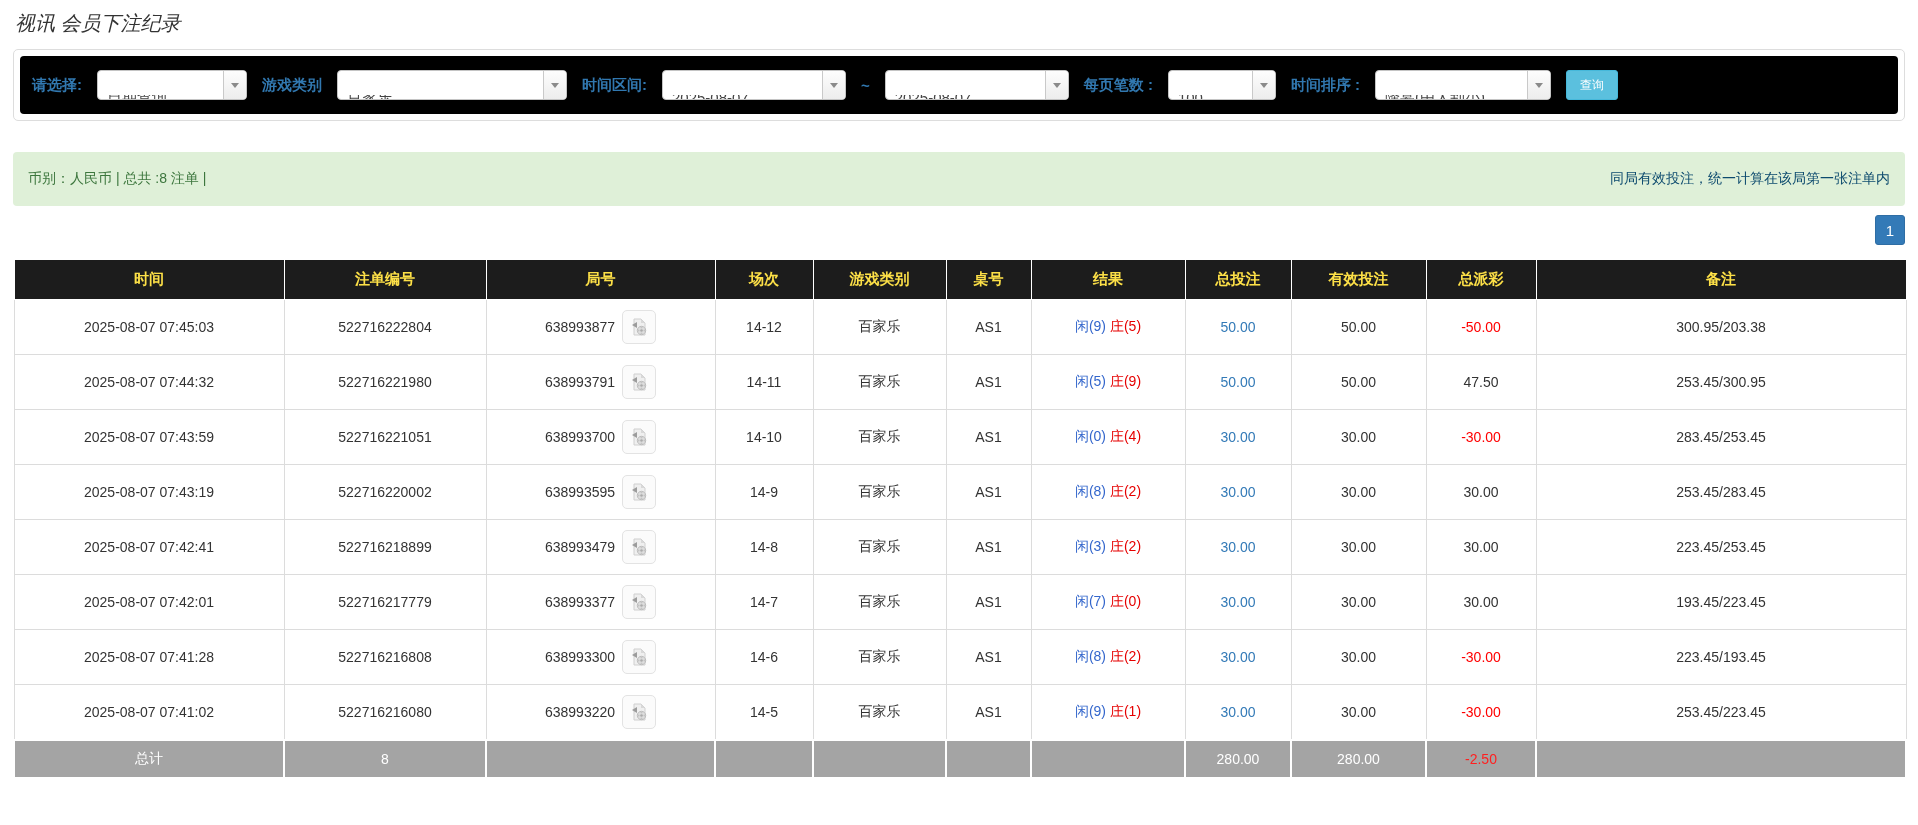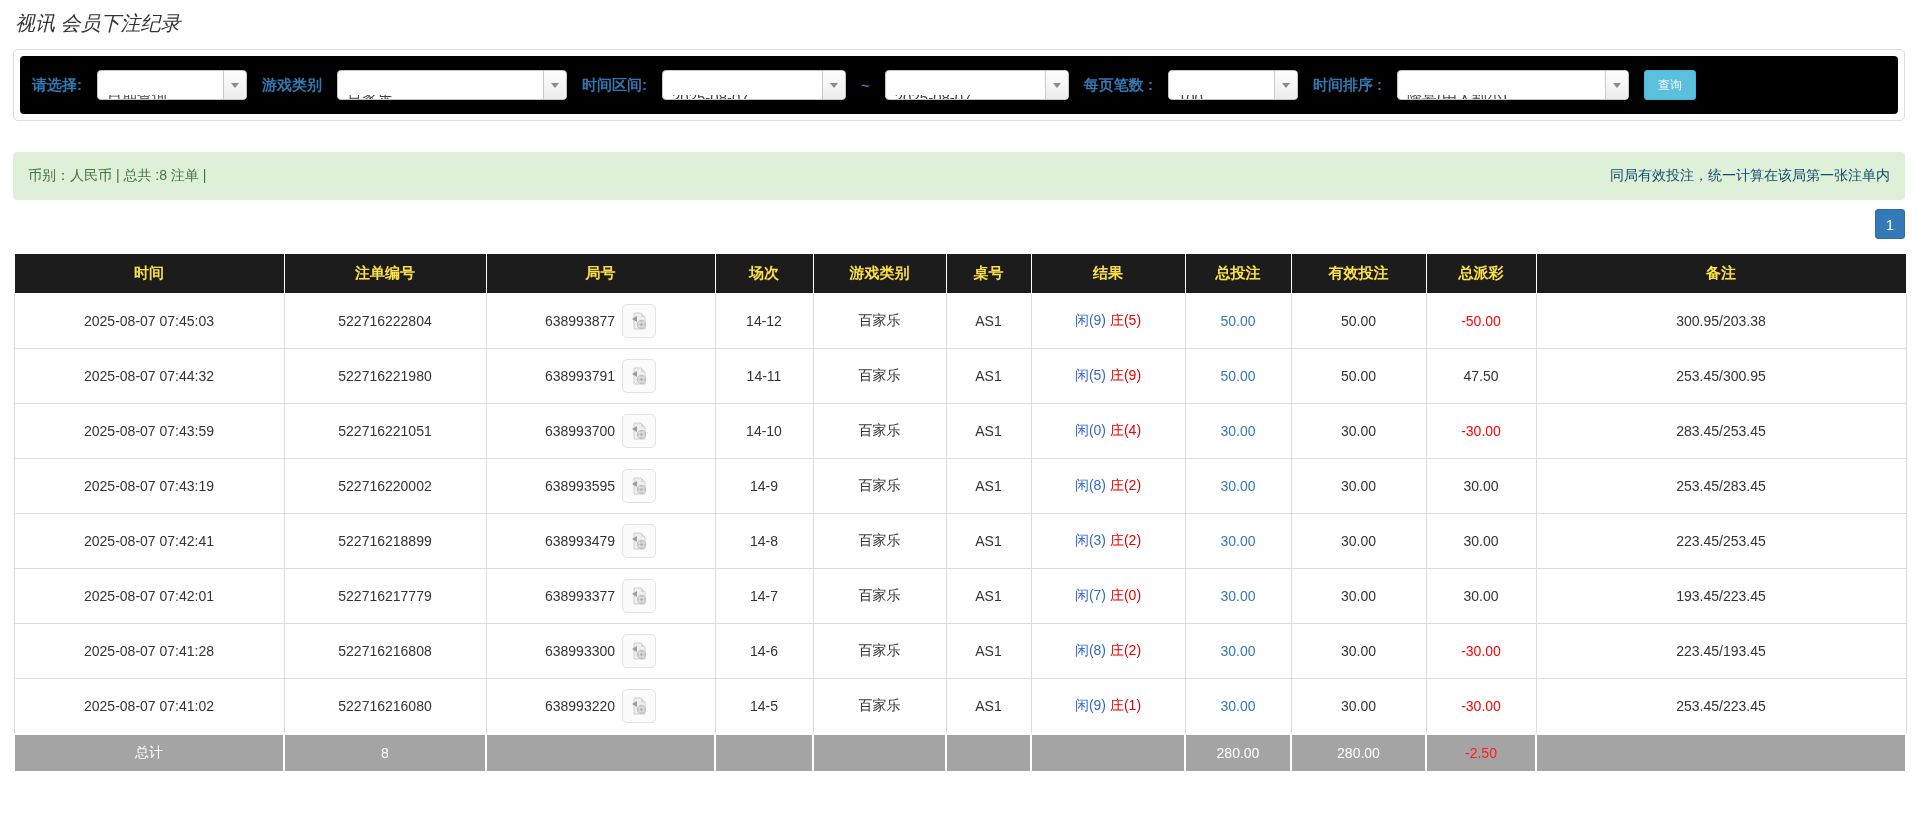--- a/index.html
+++ b/index.html
@@ -17,28 +17,28 @@
   .tilde { color:#3178b0; font-weight:bold; }
 
   .combo { display:flex; align-items:stretch; background:#fff; border:1px solid #c4c4c4;
     border-radius:4px; height:30px; overflow:hidden; cursor:pointer; }
   .combo-text { flex:1; display:flex; align-items:center; padding:0 9px; font-size:15px; color:#444;
     white-space:nowrap; overflow:hidden;margin-top:24px; }
   .combo-arrow { width:23px; background:linear-gradient(#fdfdfd,#ededed); border-left:1px solid #c9c9c9;
     display:flex; align-items:center; justify-content:center; }
   .combo-arrow i { width:0; height:0; border-left:4px solid transparent; border-right:4px solid transparent;
     border-top:5px solid #8a8a8a; }
-  .w150{width:150px}.w230{width:230px}.w190{width:184px}.w130{width:130px}.w200{width:232px}
+  .w150{width:150px}.w230{width:230px}.w190{width:184px}.w130{width:108px}.w200{width:176px}
 
   .btn-search { height:30px; padding:0 13px; background:#5bc0de; border:1px solid #46b8da;
     border-radius:3px; color:#fff; font-size:12px; cursor:pointer;
     font-family:"Liberation Sans","DejaVu Sans",sans-serif; }
 
   
-  .notice-bar { margin-top:31px; height:48px; background:#dff0d8; border-radius:4px;
+  .notice-bar { margin-top:31px; height:54px; background:#dff0d8; border-radius:4px;
     display:flex; align-items:center; justify-content:space-between; padding:0 15px; font-size:14px; }
   .notice-left { color:#3c763d; }
   .notice-right { color:#0c4a6e;font-family:Liberation Mono, monospace; }
 
   
   .pager { display:flex; justify-content:flex-end; }
   .pager.top { margin:9px 0 14px; }
   .page-btn { min-width:30px; height:30px; background:#337ab7; border:1px solid #2e6da4;
     border-radius:3px; color:#fff; font-size:15px; cursor:pointer;
     font-family:"Liberation Sans","DejaVu Sans",sans-serif; }

